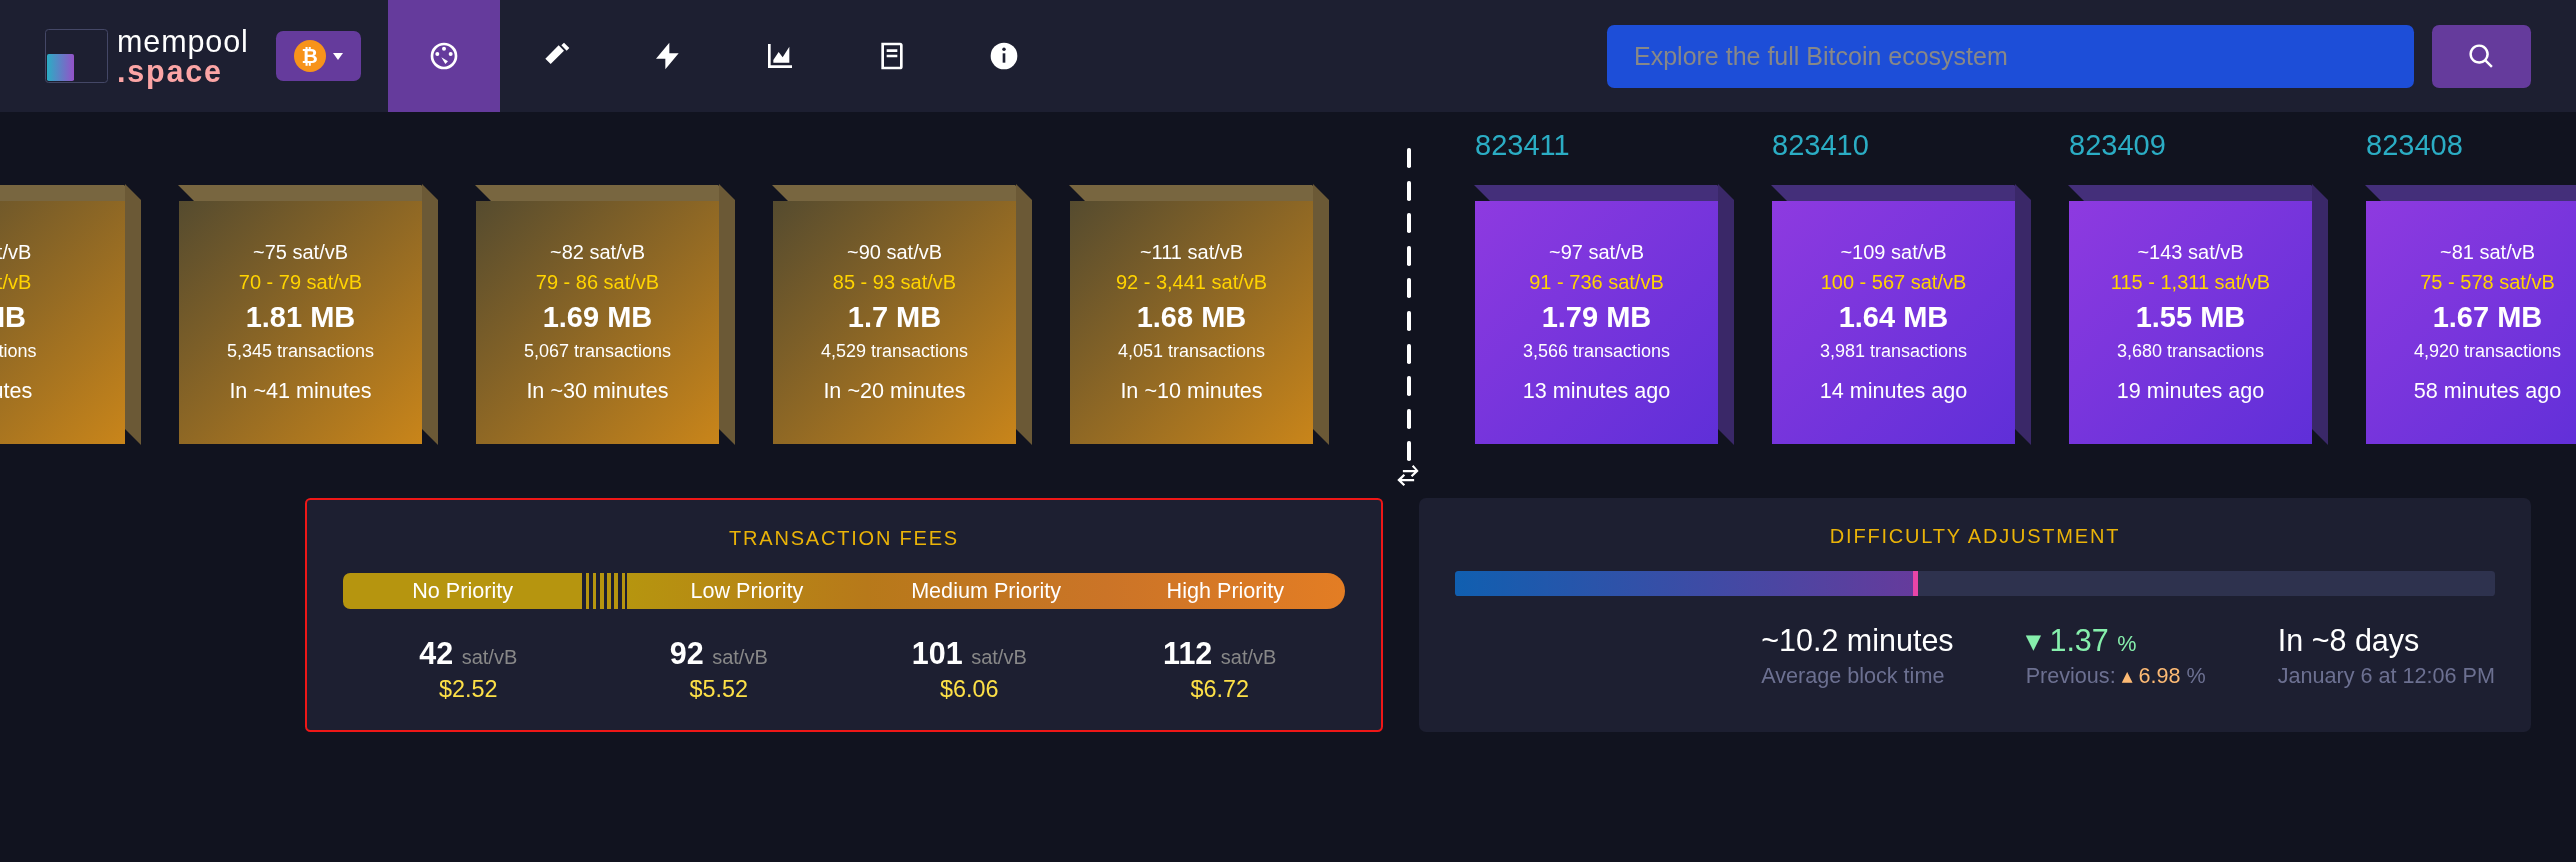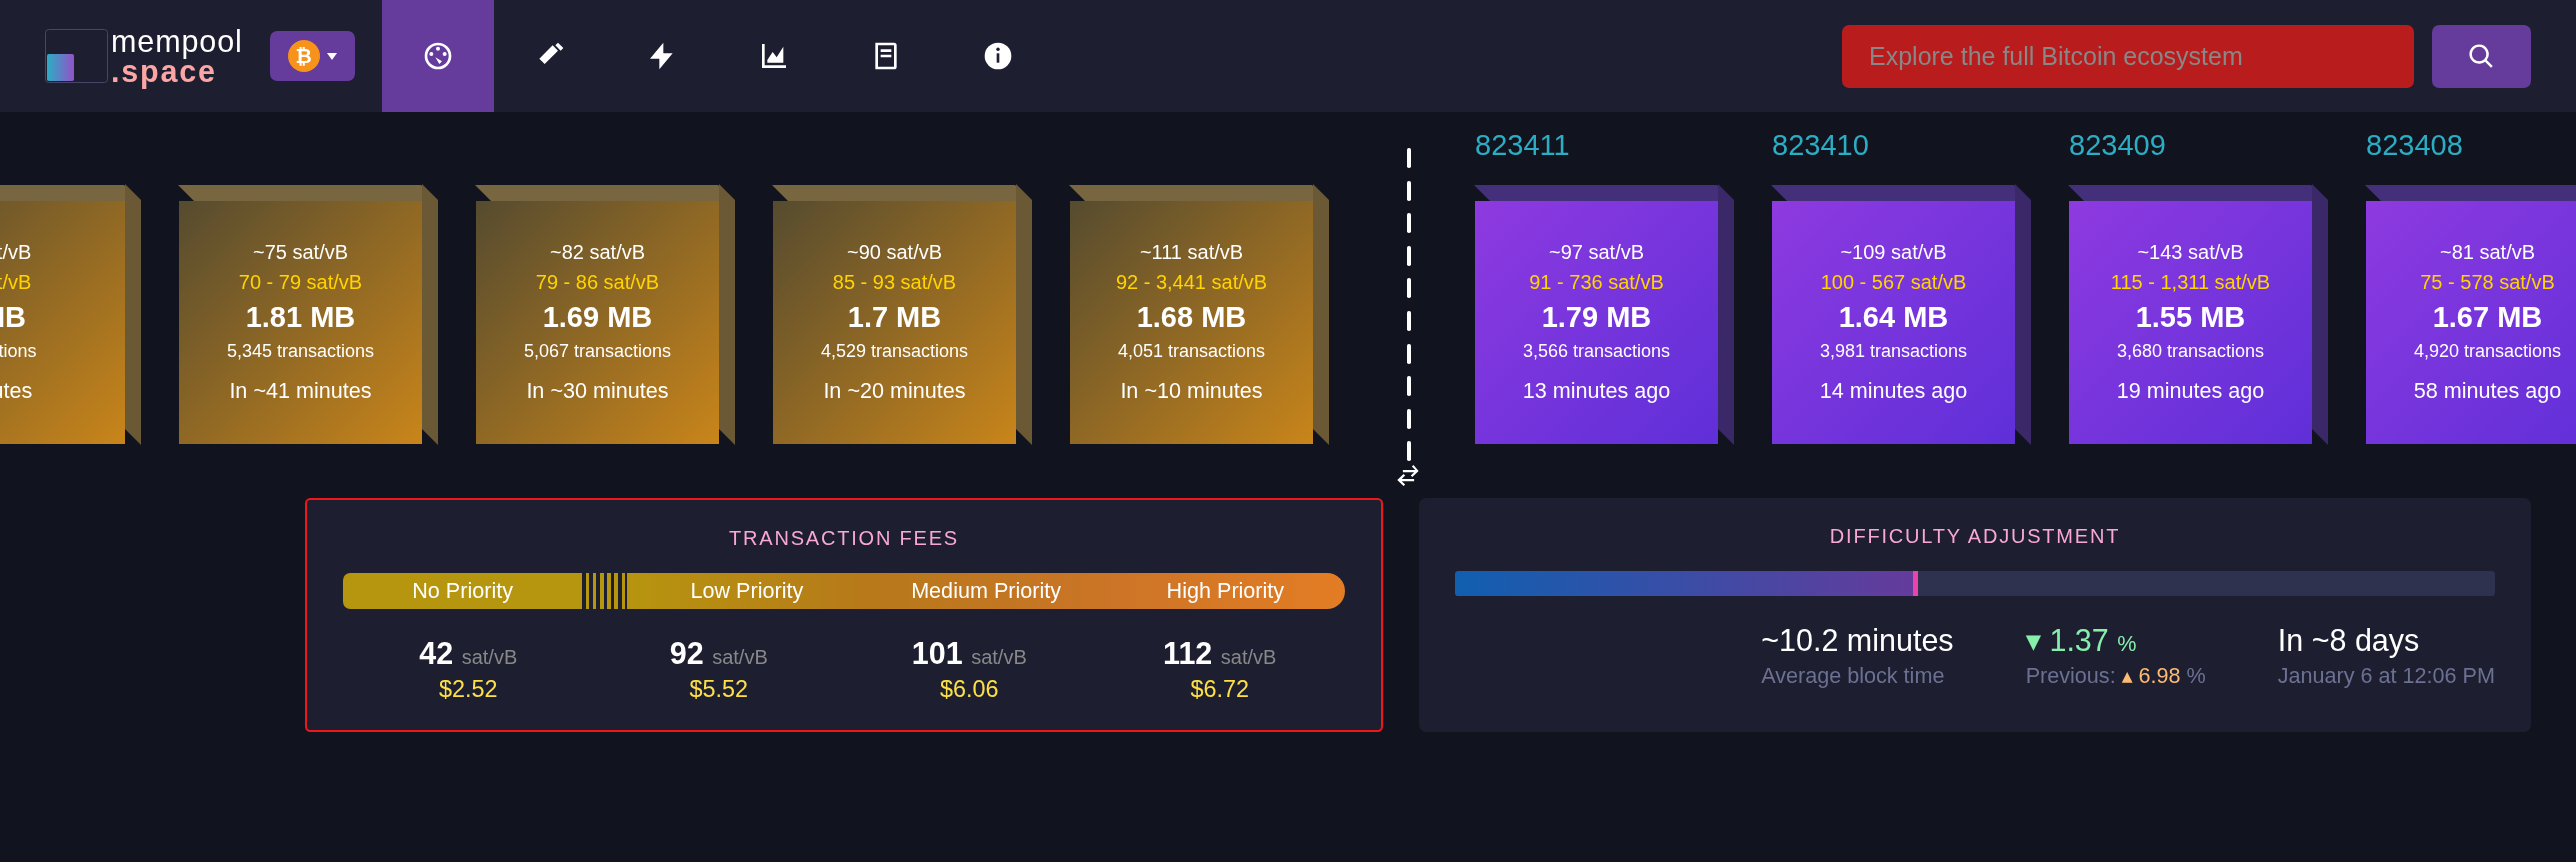--- a/index.html
+++ b/index.html
@@ -17,21 +17,21 @@
   background: #1d1f31;
   height: 112px;
   display: flex;
   align-items: center;
   padding: 0 45px;
   gap: 0;
 }
 .logo-wrap {
   display: flex;
   align-items: center;
-  gap: 3px;
+  gap: 9px;
   margin-right: 27px;
 }
 .logo-icon {
   width: 63px;
   height: 54px;
   position: relative;
 }
 .logo-icon .bg { position: absolute; inset: 0; border: 1.8px solid #444766; border-radius: 3.6px; }
 .logo-icon .fill { position: absolute; bottom: 1.8px; left: 1.8px; width: 27px; height: 27px; background: linear-gradient(90deg, #2badc4, #9452c8); border-radius: 1.8px; }
 .logo-text {
@@ -76,23 +76,23 @@
   cursor: pointer;
 }
 .nav-item.active { background: #653b9c; }
 .nav-item svg { width: 32px; height: 32px; fill: #fff; }
 .search-wrap {
   margin-left: auto;
   display: flex;
   gap: 18px;
 }
 .search-input {
-  width: 572px;
+  width: 807px;
   height: 63px;
-  background: #b91c1c;
+  background: #1d4ed8;
   border: none;
   border-radius: 7.2px;
   padding: 0 27px;
   font-size: 25px;
   color: #fff;
 }
 .search-input::placeholder { color: #888; }
 .search-btn {
   width: 99px;
   height: 63px;
@@ -221,21 +221,21 @@
   padding: 27px 36px;
 }
 .fees-card {
   width: 1078px;
   margin-left: 305px;
   border: 2.7px solid #ef1717;
   border-radius: 5.4px;
 }
 .card-title {
   text-align: center;
-  color: #f9a8d4;
+  color: #eab308;
   font-size: 20px;
   letter-spacing: 1.8px;
   margin-bottom: 22.5px;
 }
 .fee-bar {
   display: flex;
   height: 36px;
   border-radius: 7.2px;
   overflow: hidden;
   margin-bottom: 27px;

